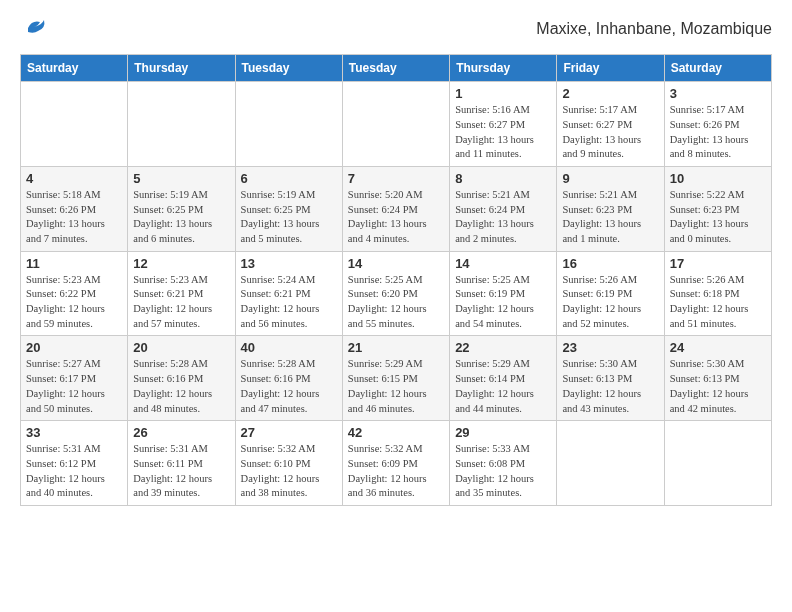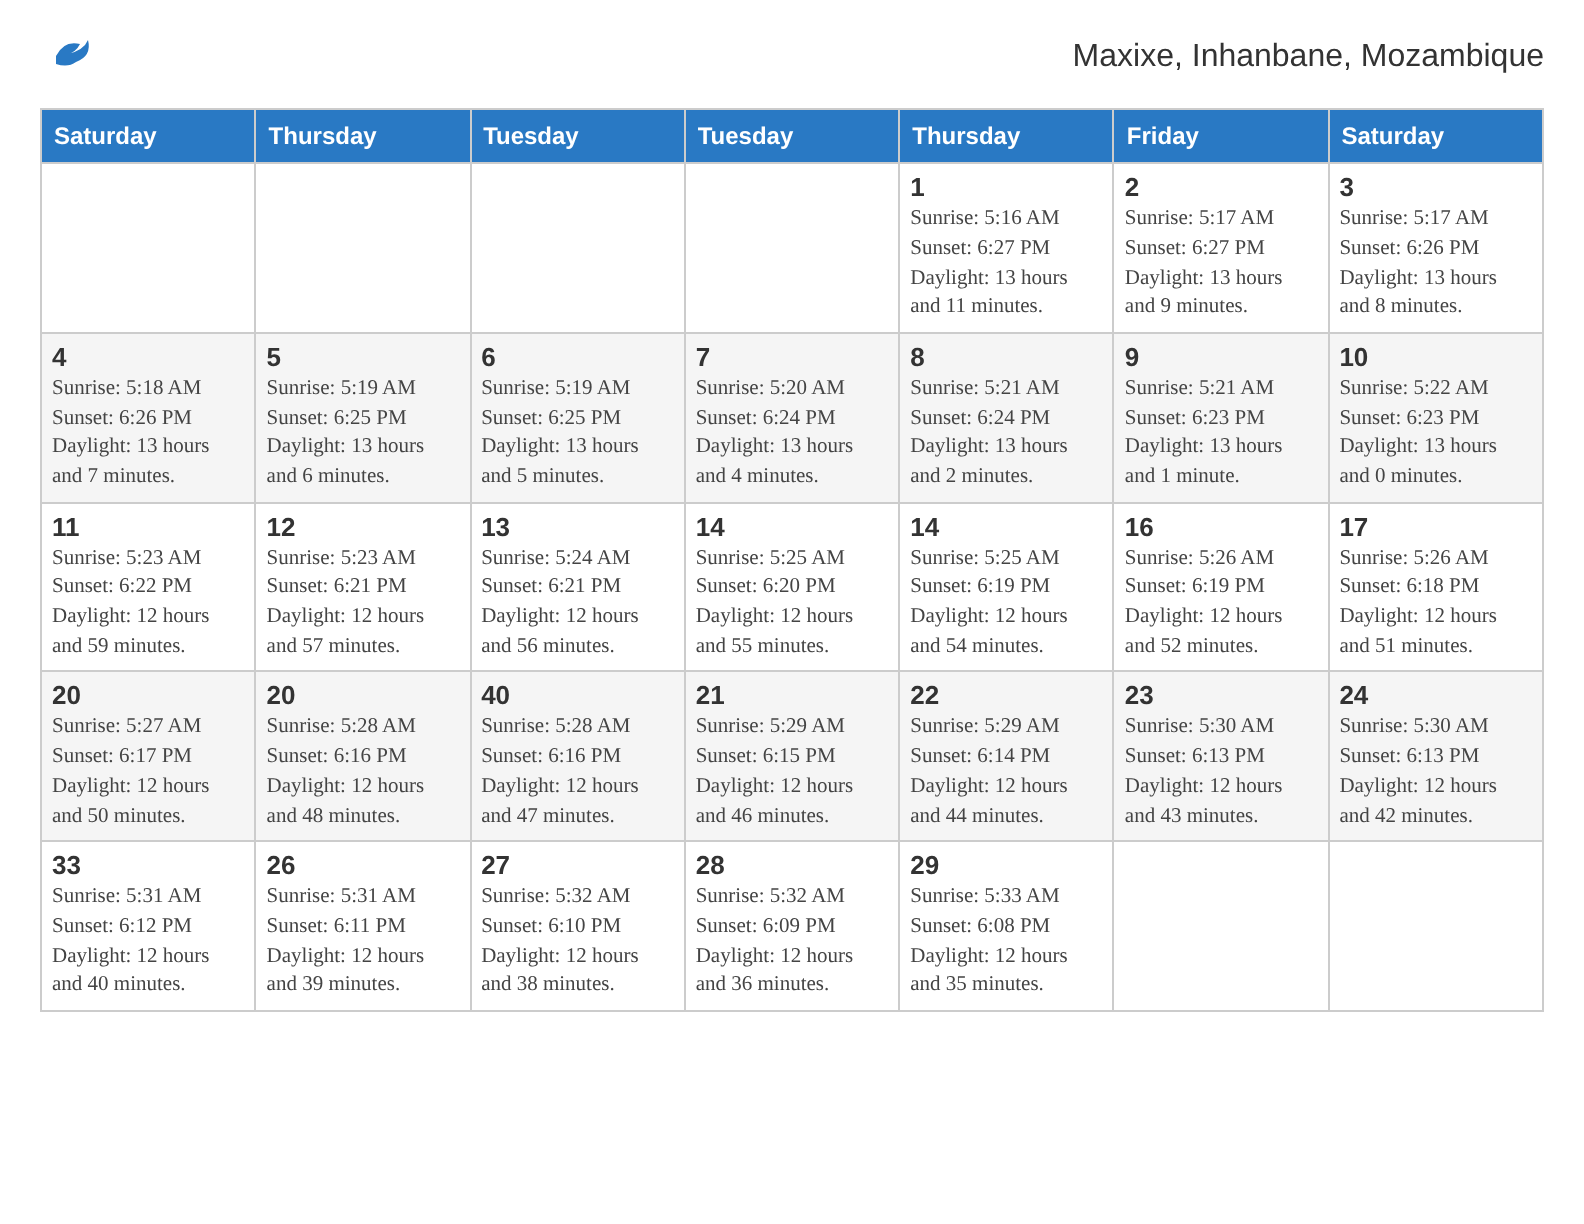--- a/index.html
+++ b/index.html
@@ -229,21 +229,21 @@
         </td>
         <td>
           <div class="day-number">26</div>
           <div class="day-info">Sunrise: 5:31 AM<br>Sunset: 6:11 PM<br>Daylight: 12 hours<br>and 39 minutes.</div>
         </td>
         <td>
           <div class="day-number">27</div>
           <div class="day-info">Sunrise: 5:32 AM<br>Sunset: 6:10 PM<br>Daylight: 12 hours<br>and 38 minutes.</div>
         </td>
         <td>
-          <div class="day-number">28</div>
+          <div class="day-number">42</div>
           <div class="day-info">Sunrise: 5:32 AM<br>Sunset: 6:09 PM<br>Daylight: 12 hours<br>and 36 minutes.</div>
         </td>
         <td>
           <div class="day-number">29</div>
           <div class="day-info">Sunrise: 5:33 AM<br>Sunset: 6:08 PM<br>Daylight: 12 hours<br>and 35 minutes.</div>
         </td>
         <td class="empty"></td>
         <td class="empty"></td>
       </tr>
     </tbody>

